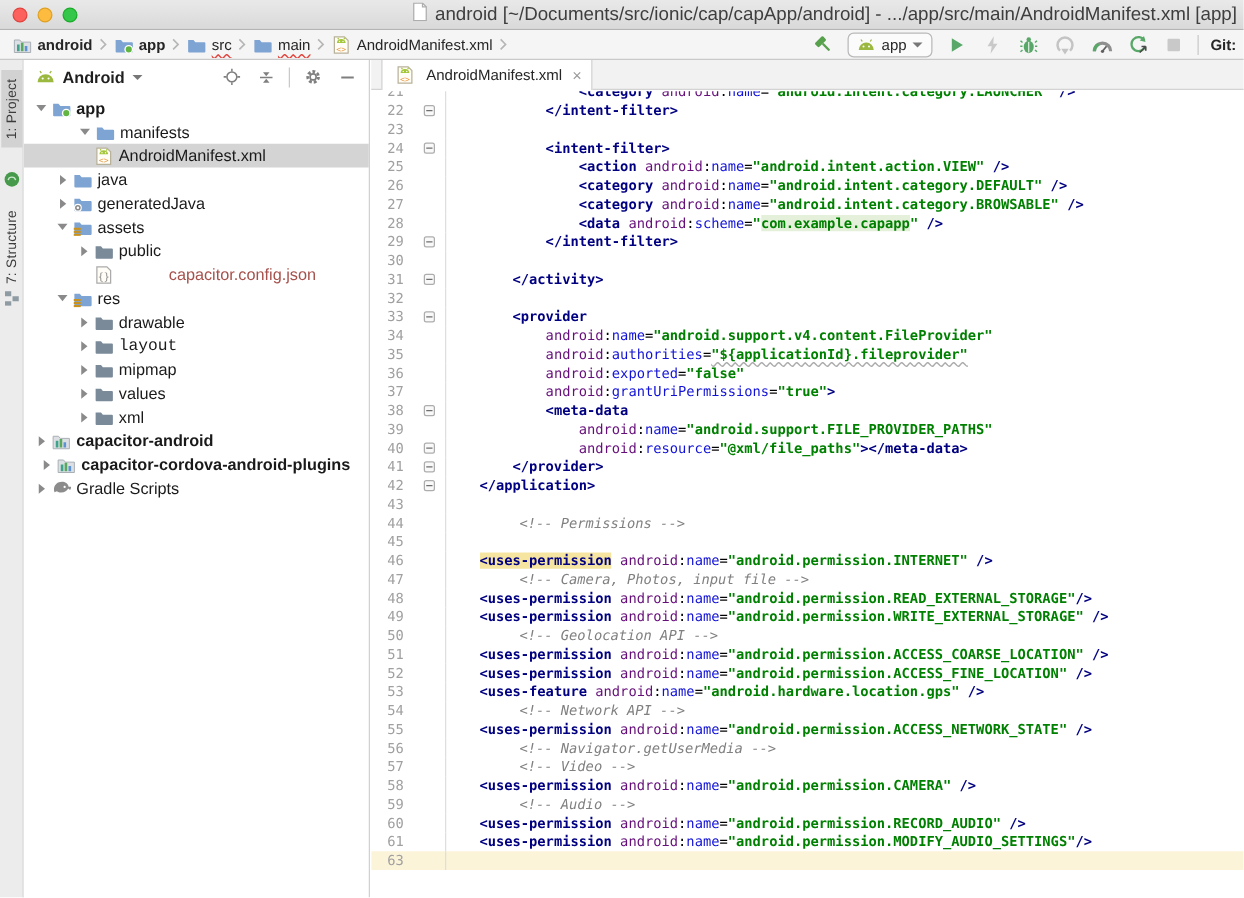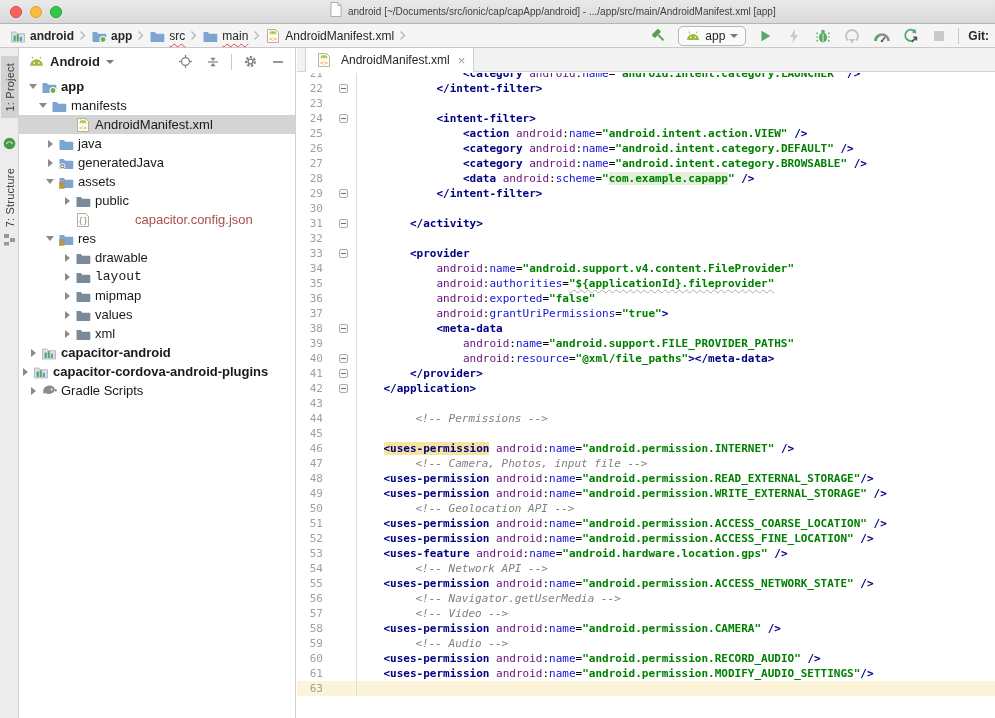--- a/index.html
+++ b/index.html
@@ -9,21 +9,21 @@
 
   
   #titlebar { position:absolute; left:0; top:0; width:995px; height:24px;
     background:linear-gradient(#E9E9E9,#D9D9D9); border-bottom:1px solid #B4B4B4; }
   .traffic { position:absolute; top:6px; width:12px; height:12px; border-radius:50%; }
   #tl-close{ left:10px; background:#FC615D; border:1px solid #E0443E; }
   #tl-min  { left:30px; background:#FDBC40; border:1px solid #DEA123; }
   #tl-zoom { left:50px; background:#34C749; border:1px solid #1AAB29; }
   #title-wrap { position:absolute; left:330px; top:0; height:23px; display:flex;
     align-items:center; gap:6px; }
-  #window-title { font-size:10px; color:#3E3E3E; white-space:nowrap; }
+  #window-title { font-size:15px; color:#3E3E3E; white-space:nowrap; }
 
   
   #navbar { position:absolute; left:0; top:24px; width:995px; height:24px;
     background:#F5F5F5; border-bottom:1px solid #C9C9C9; }
   #breadcrumbs { position:absolute; left:8px; top:0; height:23px; display:flex;
     align-items:center; }
   .crumb { display:flex; align-items:center; gap:4px; padding:0 2px; cursor:default; }
   .crumb .lbl { font-size:12px; color:#262626; white-space:nowrap; }
   .crumb .lbl.b { font-weight:bold; }
   .crumb .lbl.wavy { text-decoration:underline; text-decoration-style:wavy;
@@ -355,21 +355,21 @@
           <div class="trow" style="padding-left: 8px;">
             <span class="tri">
               <span class="tri-d"></span>
             </span>
             <span class="ticon"><svg width="16" height="16" viewBox="0 0 16 16">
                 <path d="M1.5 4h4.3l1.5 1.7h7.2a.8.8 0 0 1 .8.8v6.7a.8.8 0 0 1-.8.8H2.3a.8.8 0 0 1-.8-.8z" fill="#7EA4D3"></path>
                 <circle cx="12" cy="11.5" r="3" fill="#62B543" stroke="#FFF" stroke-width="1.1"></circle>
               </svg></span>
             <span class="tlabel b">app</span>
           </div>
-          <div class="trow" style="padding-left: 18px;">
+          <div class="trow" style="padding-left: 43px;">
             <span class="tri">
               <span class="tri-d"></span>
             </span>
             <span class="ticon"><svg width="16" height="16" viewBox="0 0 16 16">
                 <path d="M1.5 4h4.3l1.5 1.7h7.2a.8.8 0 0 1 .8.8v6.7a.8.8 0 0 1-.8.8H2.3a.8.8 0 0 1-.8-.8z" fill="#7EA4D3"></path>
               </svg></span>
             <span class="tlabel">manifests</span>
           </div>
           <div class="trow sel" style="padding-left: 42px;">
             <span class="tri"></span>
@@ -499,21 +499,21 @@
               <span class="tri-r"></span>
             </span>
             <span class="ticon"><svg width="16" height="16" viewBox="0 0 16 16">
                 <path d="M1.5 4h4.3l1.5 1.7h7.2v8.3H1.5z" fill="#DCE0E4" stroke="#A8AFB5" stroke-width=".8"></path>
                 <rect x="3.6" y="7.6" width="2.1" height="5.4" fill="#3FA38B"></rect>
                 <rect x="6.7" y="6.2" width="2.1" height="6.8" fill="#5AA85E"></rect>
                 <rect x="9.8" y="8.8" width="2.1" height="4.2" fill="#5B93D4"></rect>
               </svg></span>
             <span class="tlabel b">capacitor-android</span>
           </div>
-          <div class="trow" style="padding-left: 0;">
+          <div class="trow" style="padding-left: 12px;">
             <span class="tri">
               <span class="tri-r"></span>
             </span>
             <span class="ticon"><svg width="16" height="16" viewBox="0 0 16 16">
                 <path d="M1.5 4h4.3l1.5 1.7h7.2v8.3H1.5z" fill="#DCE0E4" stroke="#A8AFB5" stroke-width=".8"></path>
                 <rect x="3.6" y="7.6" width="2.1" height="5.4" fill="#3FA38B"></rect>
                 <rect x="6.7" y="6.2" width="2.1" height="6.8" fill="#5AA85E"></rect>
                 <rect x="9.8" y="8.8" width="2.1" height="4.2" fill="#5B93D4"></rect>
               </svg></span>
             <span class="tlabel b">capacitor-cordova-android-plugins</span>

